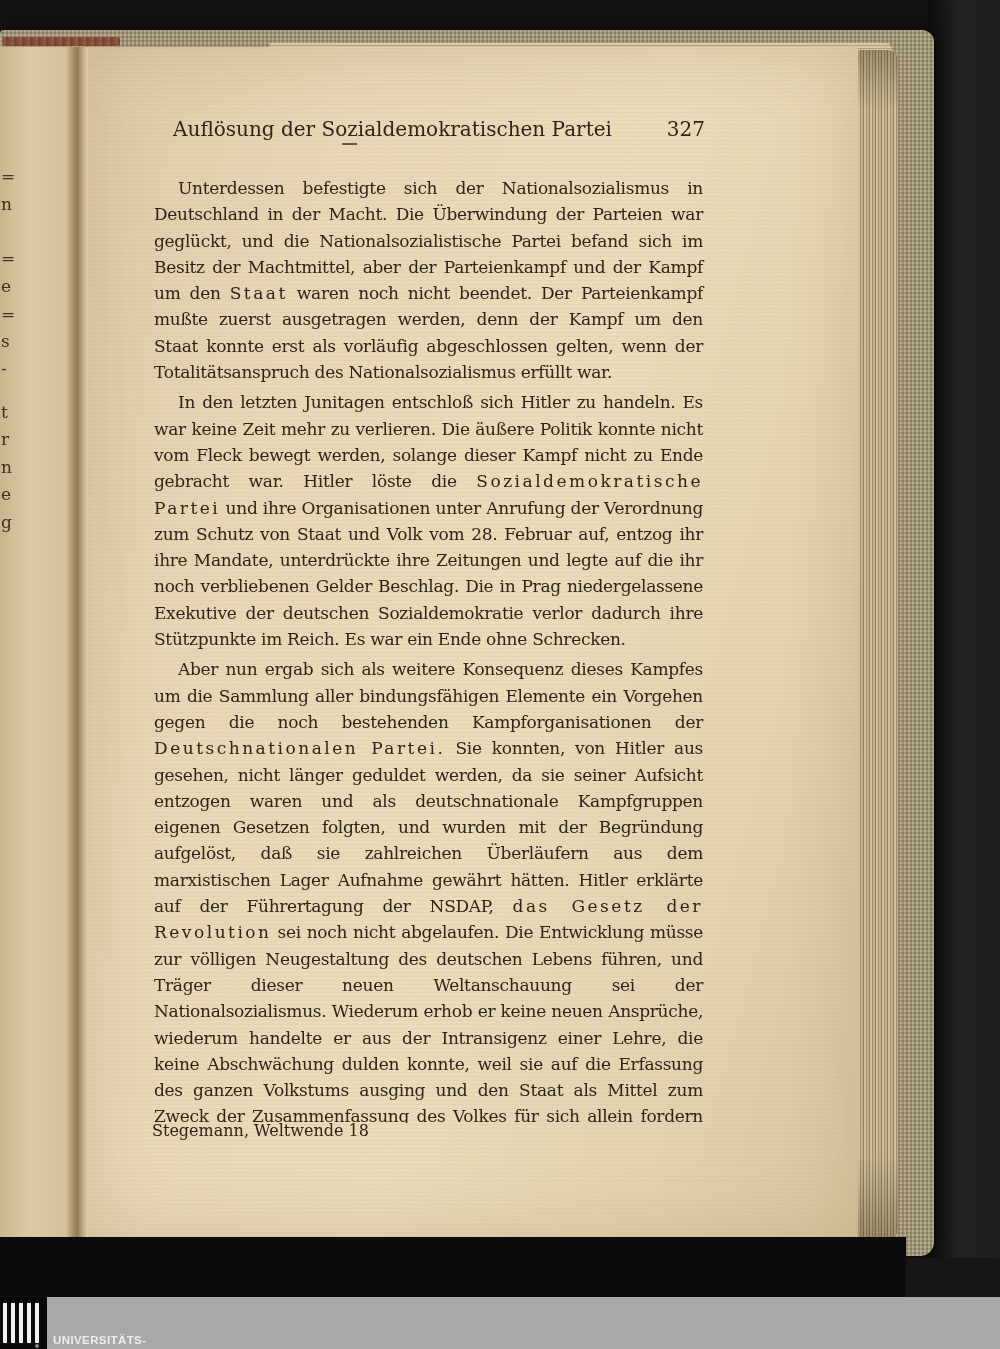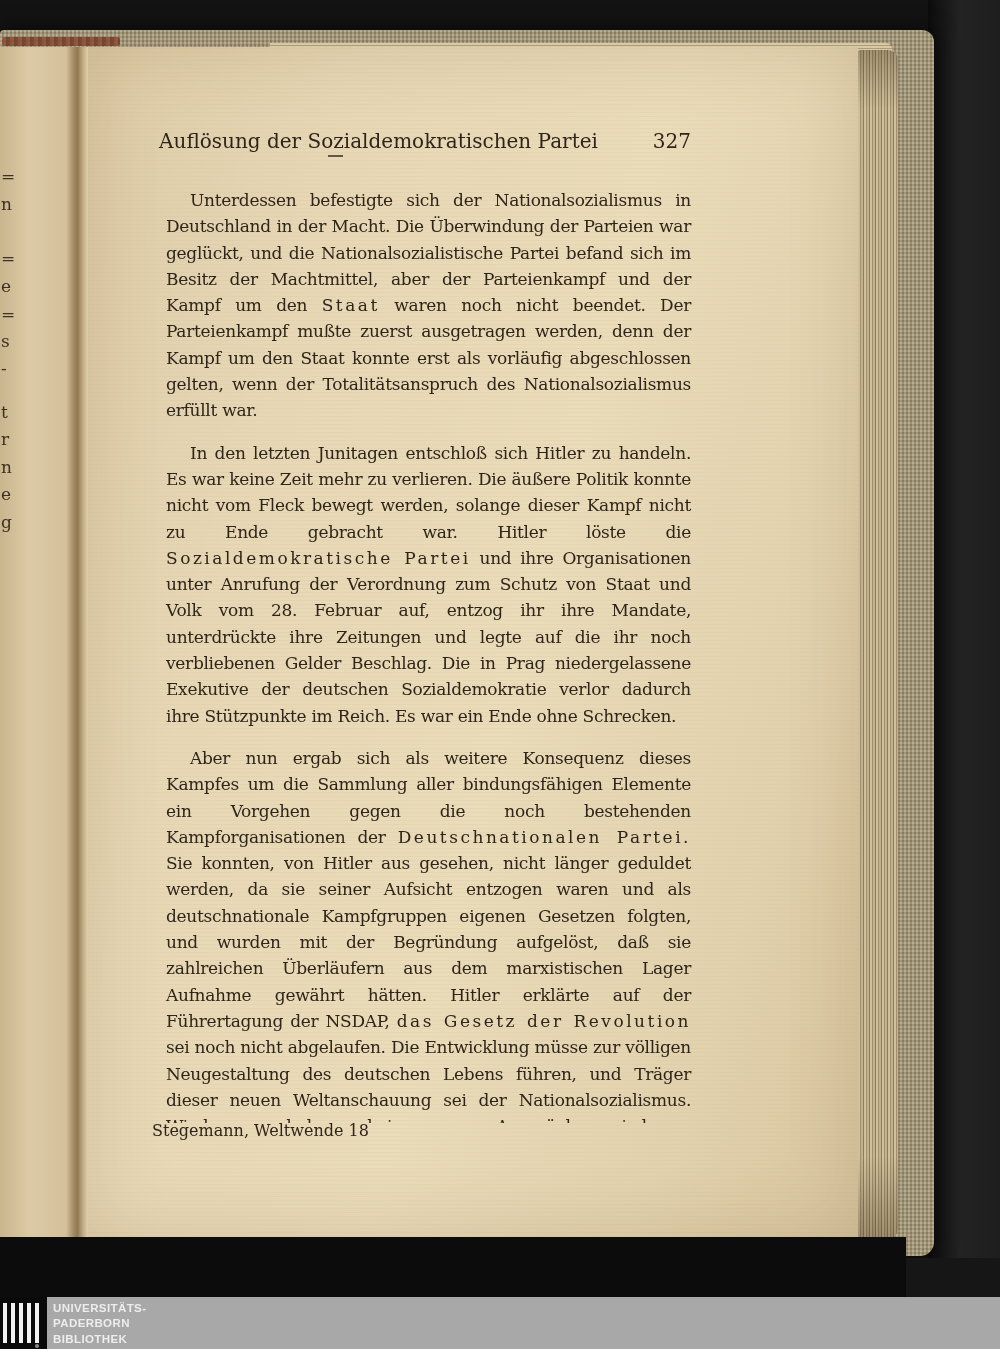--- a/index.html
+++ b/index.html
@@ -66,48 +66,48 @@
   .shadow-bottom-right{left:906px;top:1258px;width:94px;height:91px;background:#161616;}
 
   
   .edge-fragments span{
     left:1px;width:14px;
     font-size:17px;color:#3d3123;line-height:1;
   }
 
   
   .ink{color:#2e251a;}
-  .running-head{left:52px;top:70px;width:557px;height:30px;font-size:20px;margin-top:12px;}
+  .running-head{left:66px;top:70px;width:557px;height:30px;font-size:20px;}
   .head-title{left:0;right:80px;top:0;text-align:center;white-space:nowrap;}
   .page-num{right:6px;top:0;}
   .head-artifact{left:188px;top:26px;width:15px;height:2px;background:rgba(43,33,24,.7);}
 
   .body-text{
     left:62px;top:124px;width:557px;height:952px;overflow:hidden;
     font-size:17px;line-height:26.3px;letter-spacing:-0.3px;
     text-align:justify;
   }
-  .body-text p{position:static;margin:16px;text-indent:24px;}
+  .body-text p{position:static;margin:4px;text-indent:24px;}
   .body-text span{position:static;}
   .sperr{letter-spacing:2.5px;}
 
   .page-footer{left:64px;top:1074px;font-size:16px;}
 
   
   .logo-band{left:0;top:1297px;width:1000px;height:52px;background:#a8a8a8;z-index:10;}
   .logo-black{left:0;top:0;width:47px;height:52px;background:#0a0a0a;}
   .logo-bar{top:6px;width:4px;height:40px;background:#f2f2f2;}
   .b1{left:3px;}.b2{left:11px;}.b3{left:19px;}.b4{left:27px;}.b5{left:35px;}
   .logo-dot{left:35px;top:47px;width:4px;height:4px;border-radius:50%;background:#8a8a8a;}
   .logo-text{
     left:53px;top:4px;width:260px;
     font-family:"Liberation Sans", sans-serif;font-weight:bold;
     font-size:11.5px;line-height:15.3px;letter-spacing:.4px;color:#ededed;
   }
-  .logo-text div{position:static;}
+  .logo-text div{position:static;margin-top:32px;}
 </style>
 </head>
 <body>
 
 <div class="scene">
 
   <div class="bg-right"></div>
   <div class="book-cover"></div>
   <div class="headband"></div>
   <div class="top-pages-edge"></div>

